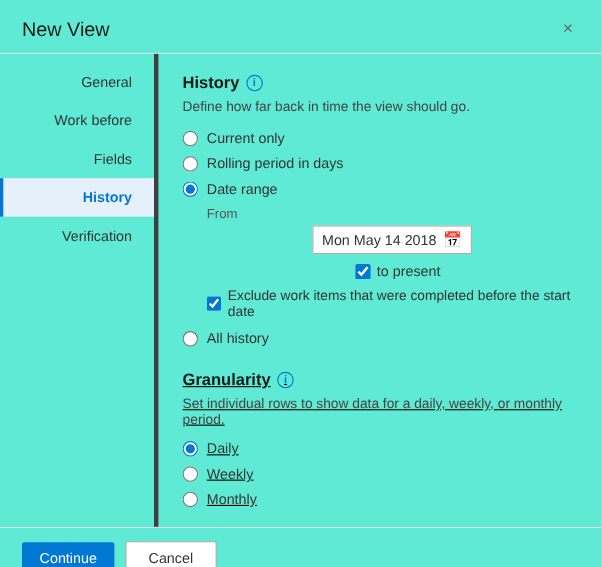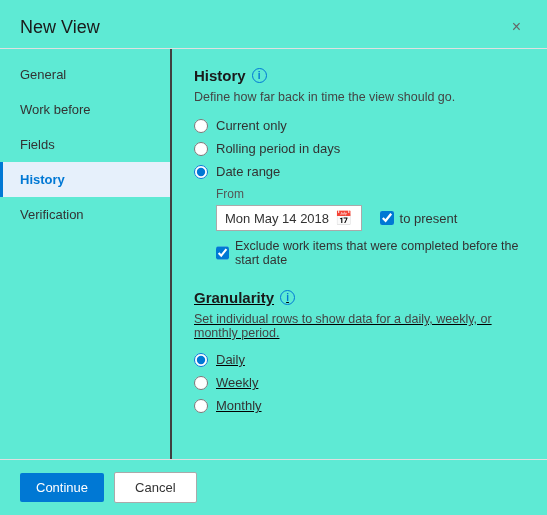--- a/index.html
+++ b/index.html
@@ -38,23 +38,24 @@
       cursor: pointer;
       font-size: 16px;
       color: #666;
       padding: 2px 6px;
     }
     .dialog-body {
       display: flex;
       flex: 1;
     }
     .sidebar {
-      width: 172px;
-      border-right: 2px solid #404040;
+      width: 144px;
+      border-right: 4px solid #404040;
       padding-top: 8px;
+      text-align: right;
     }
     .sidebar-item {
       padding: 10px 20px;
       cursor: pointer;
       color: #333;
       font-size: 13px;
     }
     .sidebar-item.active {
       background: #e6f0fb;
       color: #0078d4;
@@ -119,20 +120,21 @@
     .from-label {
       font-size: 12px;
       color: #555;
       margin-bottom: 4px;
     }
     .date-row {
       display: flex;
       align-items: center;
       gap: 8px;
       margin-bottom: 8px;
+      flex-direction: column;
     }
     .date-input-box {
       display: flex;
       align-items: center;
       border: 1px solid #aaa;
       padding: 4px 8px;
       font-size: 13px;
       background: #fff;
       color: #333;
       gap: 6px;
@@ -261,20 +263,26 @@
             <input type="checkbox" checked="" style="">
             <span>to present</span>
           </label>
         </div>
         <label class="exclude-row">
           <input type="checkbox" checked="" style="">
           <span>Exclude work items that were completed before the start date</span>
         </label>
       </div>
 
+      <div style="margin-top: 10px;">
+        <label class="radio-label">
+          <input type="radio" name="history" style="">
+          <span>All history</span>
+        </label>
+      </div>
 
       <div class="granularity-section">
         <div class="section-title">
           <span>Granularity</span>
           <span class="info-icon">i</span>
         </div>
         <div class="granularity-desc">Set individual rows to show data for a daily, weekly, or monthly period.</div>
         <div class="radio-group">
           <label class="radio-label">
             <input type="radio" name="granularity" checked="" style="">

